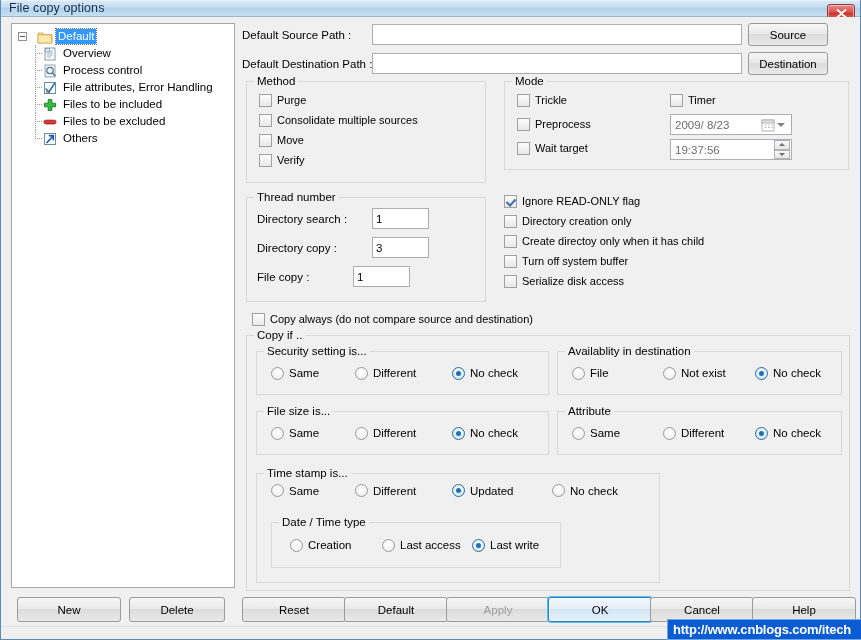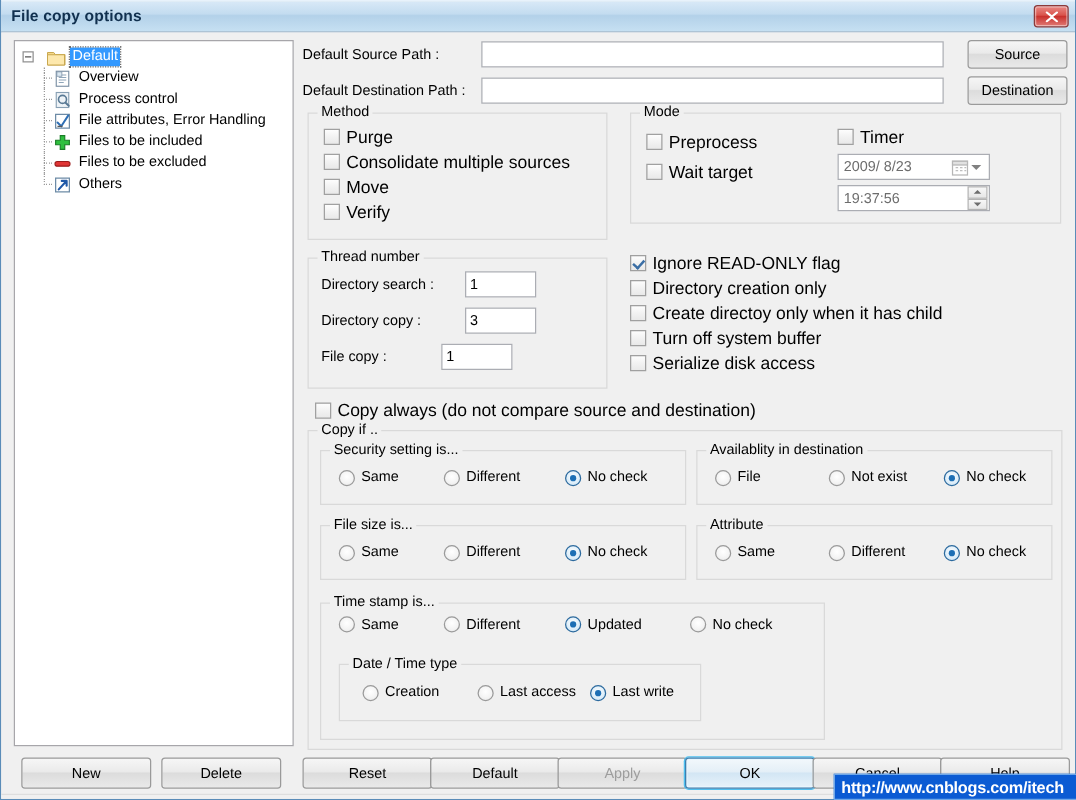--- a/index.html
+++ b/index.html
@@ -14,25 +14,25 @@
   #window {
     position: relative;
     width: 861px; height: 640px;
     background: #f0f0f0;
     border: 1px solid #5a8cb8;
     border-top: none;
   }
   
   #titlebar {
     position: relative;
-    height: 26px;
+    height: 17px;
     background: linear-gradient(to bottom, #d9e9f7 0%, #c3dcf0 42%, #b3d1e9 48%, #c6e0f2 100%);
     border-bottom: 1px solid #9cb6cc;
     border-top: 1px solid #e8f2fb;
-    display: flex; align-items: center; font-weight: bold;
+    display: flex; 
   }
   #title-text {
     margin-left: 8px;
     font-size: 12.5px;
     color: #11304f;
     letter-spacing: .1px;
   }
   #close-btn {
     position: absolute; right: 5px; top: 3px;
     width: 28px; height: 18px;
@@ -78,21 +78,21 @@
   .tree-label { padding: 0 2px; line-height: 15px; }
   .tree-label.sel { background:#3399ff; color:#fff; outline:1px dotted #6c6c6c; }
   .dots { flex:0 0 13px; height:17px; position:relative; }
   .dots::before{content:'';position:absolute;left:6px;top:0;bottom:0;width:1px;
     background:repeating-linear-gradient(to bottom,#9a9a9a 0 1px,transparent 1px 2px);}
   .dots::after{content:'';position:absolute;left:6px;top:8px;width:7px;height:1px;
     background:repeating-linear-gradient(to right,#9a9a9a 0 1px,transparent 1px 2px);}
   .dots.last::before{bottom:8px;}
   
   #right { position: absolute; left: 241px; top: 6px; width: 612px; }
-  .field-row { display:flex; align-items:center; margin-bottom: 6px; justify-content: space-between; }
+  .field-row { display:flex; align-items:center; margin-bottom: 6px; }
   .field-label { font-size: 11.5px; white-space: nowrap; }
   .txtbox {
     background:#fff; border:1px solid #abadb3; height:21px;
     font-family:"Liberation Sans",sans-serif; font-size:11.5px;
     padding:0 3px; line-height:19px; color:#000;
   }
   .btn {
     height:23px; min-width:80px;
     background: linear-gradient(to bottom,#f6f6f6 0%,#eaeaea 45%,#dcdcdc 50%,#e9e9e9 100%);
     border:1px solid #9a9a9a; border-radius:3px;
@@ -118,21 +118,21 @@
     width:13px; height:13px; flex:0 0 13px; margin-right:5px;
     border:1px solid #a0a0a0;
     background: linear-gradient(to bottom,#fdfdfd 0%,#f2f2f2 50%,#e9e9e9 100%);
     position:relative;
   }
   .cb.checked::after {
     content:''; position:absolute; left:3px; top:1px;
     width:4px; height:7px; border:solid #3a6ea5; border-width:0 2px 2px 0;
     transform:rotate(42deg);
   }
-  .cb-label { font-size:14px; }
+  .cb-label { font-size:11px; }
   
   .rd-row { display:flex; align-items:center; white-space:nowrap; cursor:default; }
   .rd {
     width:13px; height:13px; flex:0 0 13px; margin-right:5px; border-radius:50%;
     border:1px solid #9a9a9a;
     background: radial-gradient(circle at 50% 40%, #ffffff 0%, #f3f3f3 60%, #e2e2e2 100%);
     position:relative;
   }
   .rd.checked {
     border:1px solid #2c6a9e;
@@ -301,20 +301,24 @@
             <div class="cb-row">
               <span class="cb"></span>
               <span class="cb-label">Verify</span>
             </div>
           </div>
         </div>
 
         <div class="group" style="position:absolute;left:262px;top:0;width:345px;height:89px">
           <span class="legend">Mode</span>
           <div style="padding:8px 0 0 12px">
+            <div class="cb-row">
+              <span class="cb"></span>
+              <span class="cb-label">Trickle</span>
+            </div>
             <div class="cb-row" style="margin-top:4px">
               <span class="cb"></span>
               <span class="cb-label">Preprocess</span>
             </div>
             <div class="cb-row" style="margin-top:4px">
               <span class="cb"></span>
               <span class="cb-label">Wait target</span>
             </div>
           </div>
 

